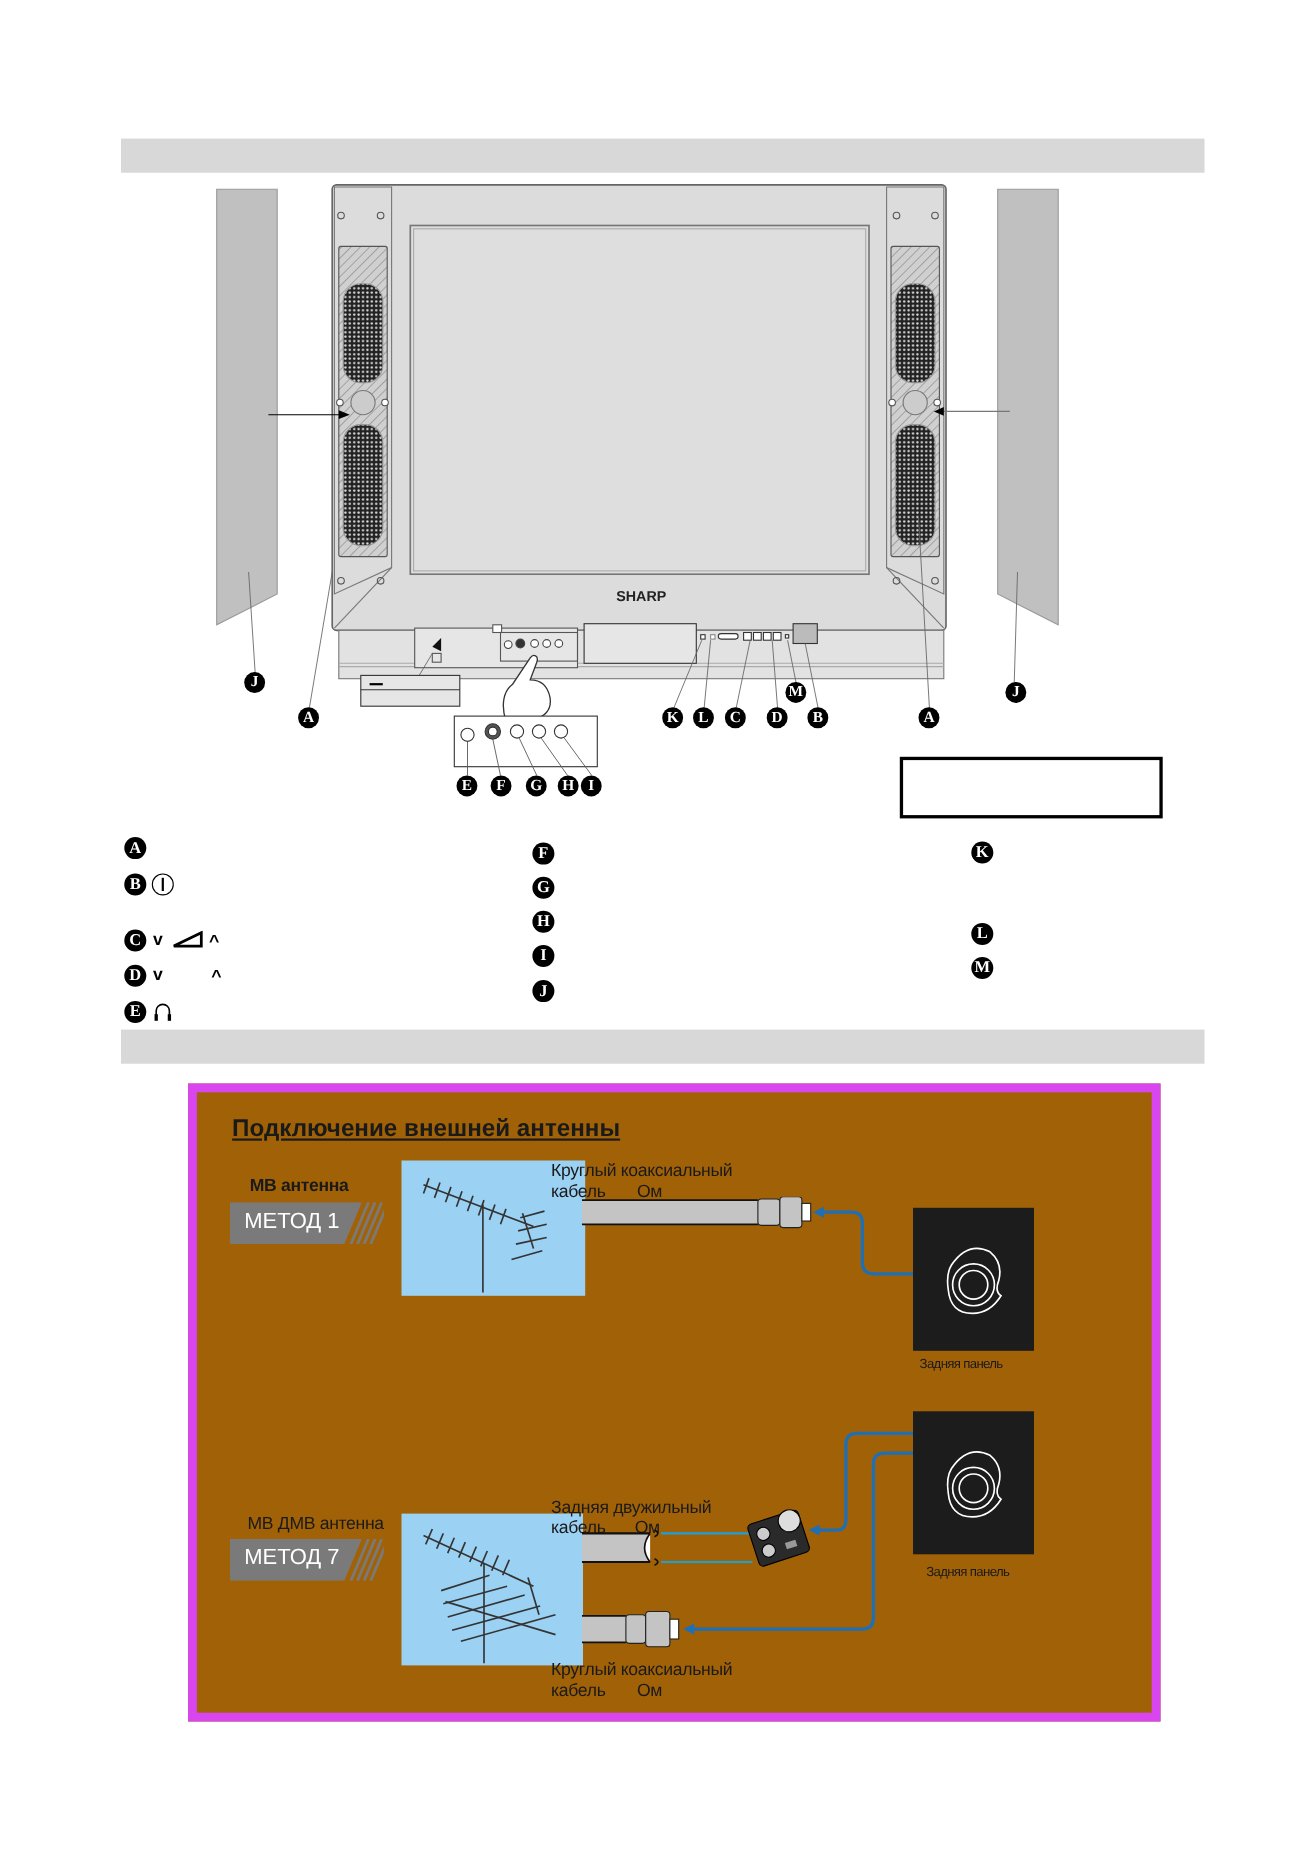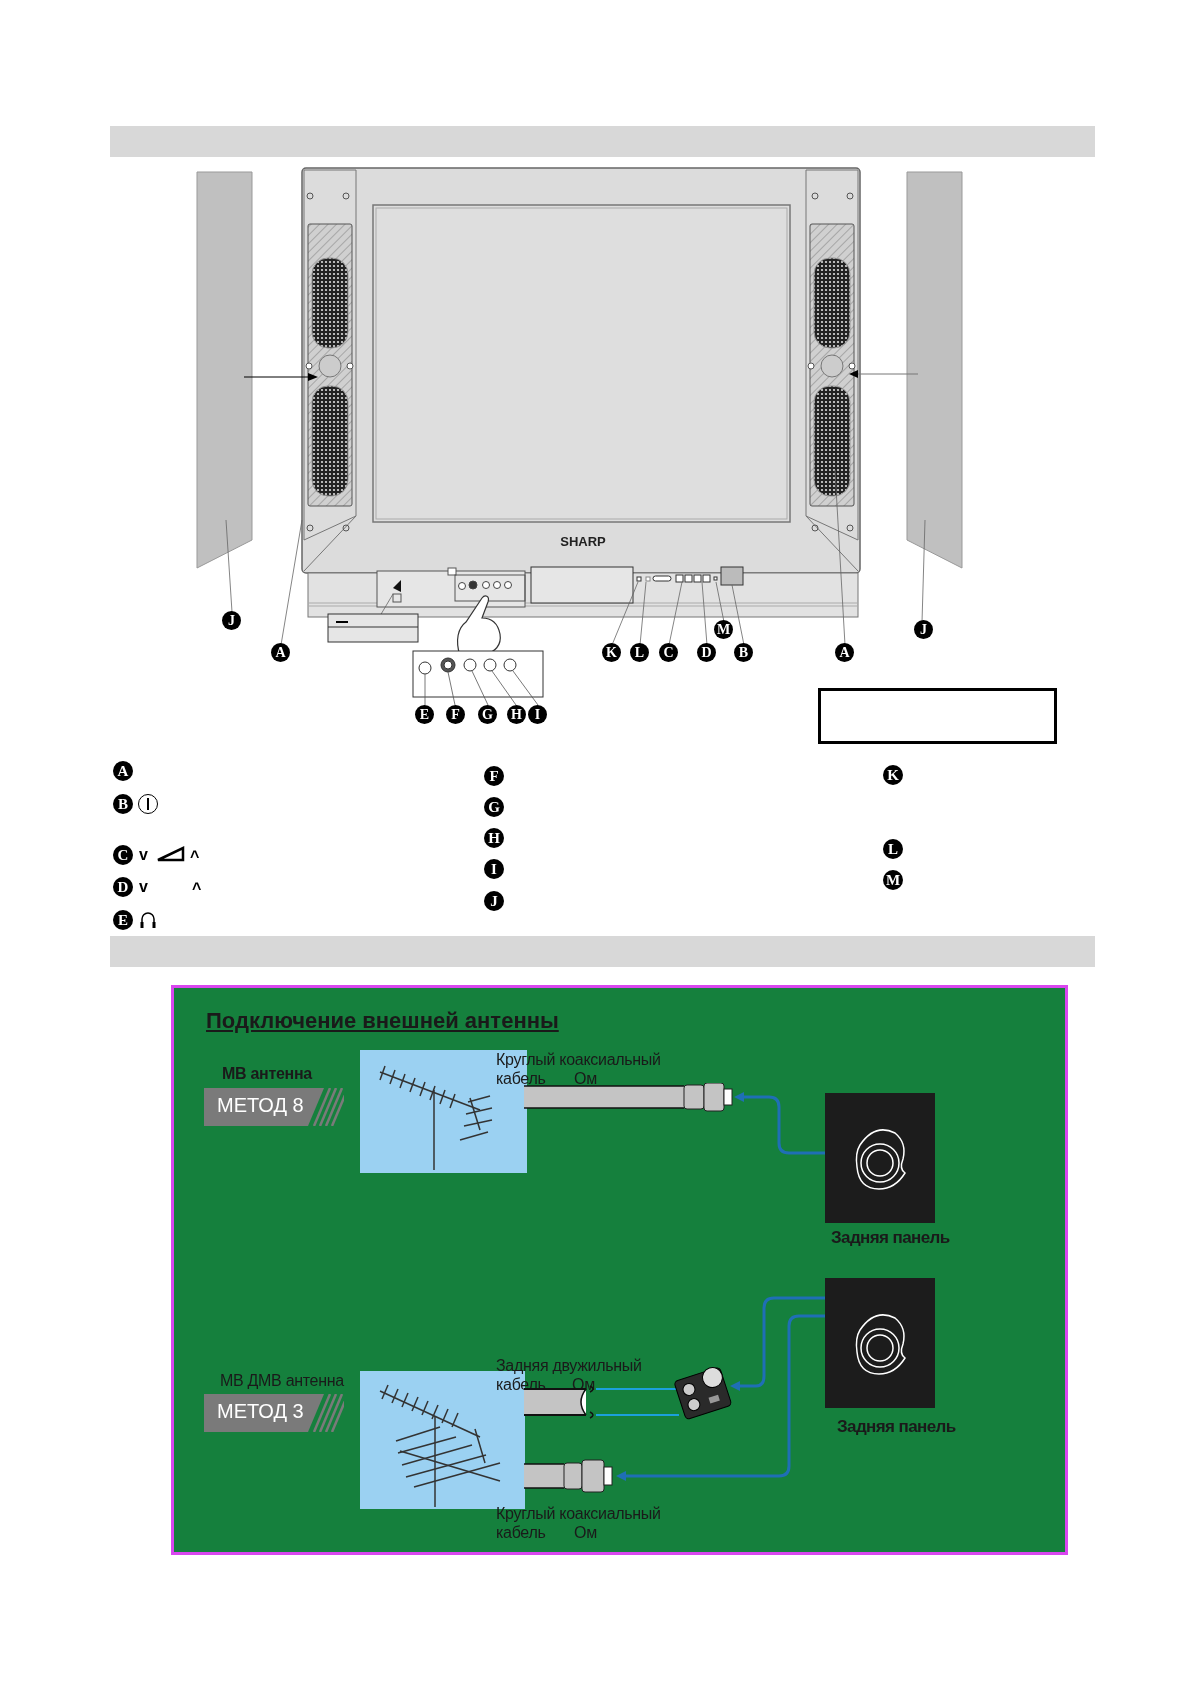--- a/index.html
+++ b/index.html
@@ -2,28 +2,28 @@
 <html><head>
 <meta charset="utf-8">
 <style>
   html,body{margin:0;padding:0;background:#fff;}
   body{width:1190px;height:1684px;position:relative;overflow:hidden;font-family:"Liberation Sans",sans-serif;color:#000;}
   .abs{position:absolute;}
   .bar{position:absolute;left:110px;width:985px;height:31px;background:#d8d8d8;}
   .marker{position:absolute;width:20px;height:20px;border-radius:50%;background:#000;color:#fff;font-family:"Liberation Serif",serif;font-weight:bold;font-size:15px;line-height:20px;text-align:center;}
   .marker.sm{width:19px;height:19px;line-height:19px;font-size:14px;}
   .legend-text{position:absolute;font-size:16px;line-height:20px;}
-  .frame{position:absolute;left:171px;top:985px;width:868px;height:564px;border:3px solid #d946ef;background:#15803d;padding-left:23px;}
+  .frame{position:absolute;left:171px;top:985px;width:868px;height:564px;border:8px solid #d946ef;background:#a16207;}
   .title{position:absolute;left:32px;top:20px;font-size:22px;font-weight:bold;text-decoration:underline;color:#1a1a1a;}
   .lbl{position:absolute;font-size:16px;line-height:19px;color:#1a1a1a;white-space:nowrap;letter-spacing:-0.3px;}
   .method{position:absolute;width:140px;height:38px;}
   .method-text{position:absolute;left:12px;top:6px;font-size:20px;color:#fff;}
   .sky{position:absolute;background:#9bd1f2;}
   .rear{position:absolute;width:110px;height:130px;background:#1c1c1c;}
-  .rear-lbl{position:absolute;font-size:17px;font-weight:bold;color:#1a1a1a;letter-spacing:-0.6px;white-space:nowrap;}
+  .rear-lbl{position:absolute;font-size:12px;font-weight:normal;color:#1a1a1a;letter-spacing:-0.6px;white-space:nowrap;}
 </style>
 </head>
 <body>
 
 <div class="bar" style="top:126px;"></div>
 
 <svg class="abs" style="left:0;top:160px;" width="1190" height="580" viewBox="0 160 1190 580">
   <defs>
     <pattern id="hatch" width="6" height="6" patternUnits="userSpaceOnUse" patternTransform="rotate(45)">
       <rect width="6" height="6" fill="#d0d0d0"></rect>
@@ -212,21 +212,21 @@
   <div class="lbl" style="left:48px;top:76px;font-weight:bold;">МВ антенна</div>
   <svg class="method" style="left:30px;top:100px;" width="150" height="40">
     <polygon points="0,0 120,0 104,38 0,38" fill="#7a7a7a"></polygon>
     <g stroke="#7a7a7a" stroke-width="2.5">
         <line x1="126" y1="0" x2="110" y2="38"></line>
         <line x1="132" y1="0" x2="116" y2="38"></line>
         <line x1="138" y1="0" x2="122" y2="38"></line>
         <line x1="144" y1="0" x2="128" y2="38"></line>
       </g>
   </svg>
-  <div class="method-text" style="left:43px;top:106px;">МЕТОД 8</div>
+  <div class="method-text" style="left:43px;top:106px;">МЕТОД 1</div>
 
   <div class="sky" style="left:186px;top:62px;width:167px;height:123px;">
     <svg width="167" height="123">
       <g stroke="#333" stroke-width="1.5">
         <line x1="20" y1="22" x2="120" y2="60"></line>
         <line x1="74" y1="40" x2="74" y2="120"></line>
         <line x1="110" y1="48" x2="120" y2="80"></line>
         <line x1="25" y1="16" x2="20" y2="30"></line>
           <line x1="35" y1="20" x2="30" y2="34"></line>
           <line x1="45" y1="24" x2="40" y2="38"></line>
@@ -273,21 +273,21 @@
   <div class="lbl" style="left:46px;top:383px;">МВ ДМВ антенна</div>
   <svg class="method" style="left:30px;top:406px;" width="150" height="40">
     <polygon points="0,0 120,0 104,38 0,38" fill="#7a7a7a"></polygon>
     <g stroke="#7a7a7a" stroke-width="2.5">
         <line x1="126" y1="0" x2="110" y2="38"></line>
         <line x1="132" y1="0" x2="116" y2="38"></line>
         <line x1="138" y1="0" x2="122" y2="38"></line>
         <line x1="144" y1="0" x2="128" y2="38"></line>
       </g>
   </svg>
-  <div class="method-text" style="left:43px;top:412px;">МЕТОД 3</div>
+  <div class="method-text" style="left:43px;top:412px;">МЕТОД 7</div>
 
   <div class="sky" style="left:186px;top:383px;width:165px;height:138px;">
     <svg width="165" height="138">
       <g stroke="#333" stroke-width="1.5">
         <line x1="20" y1="20" x2="120" y2="66"></line>
         <line x1="75" y1="45" x2="75" y2="136"></line>
         <line x1="40" y1="80" x2="140" y2="110"></line>
         <line x1="28" y1="14" x2="22" y2="28"></line>
           <line x1="38" y1="18" x2="32" y2="32"></line>
           <line x1="48" y1="22" x2="42" y2="36"></line>

